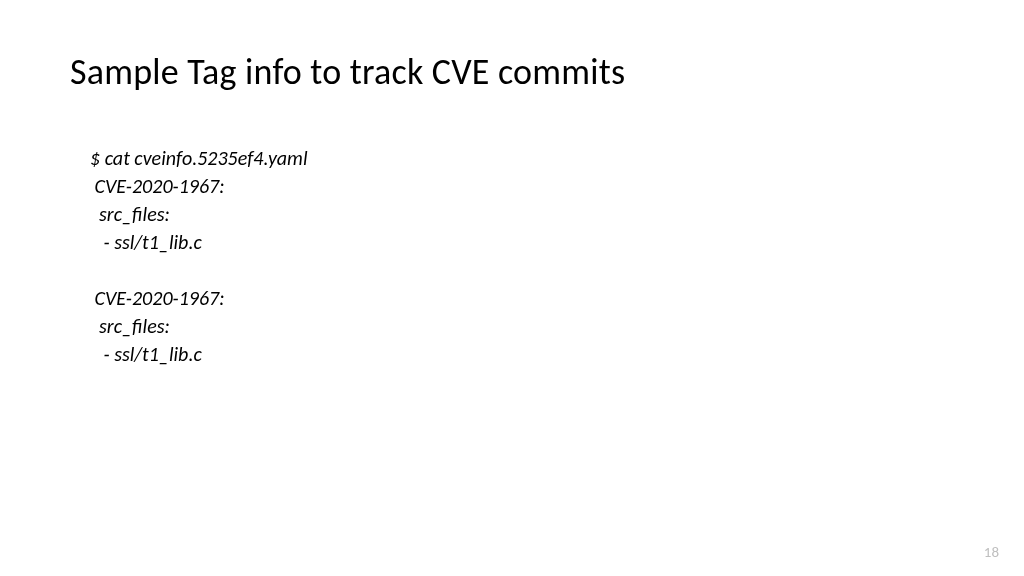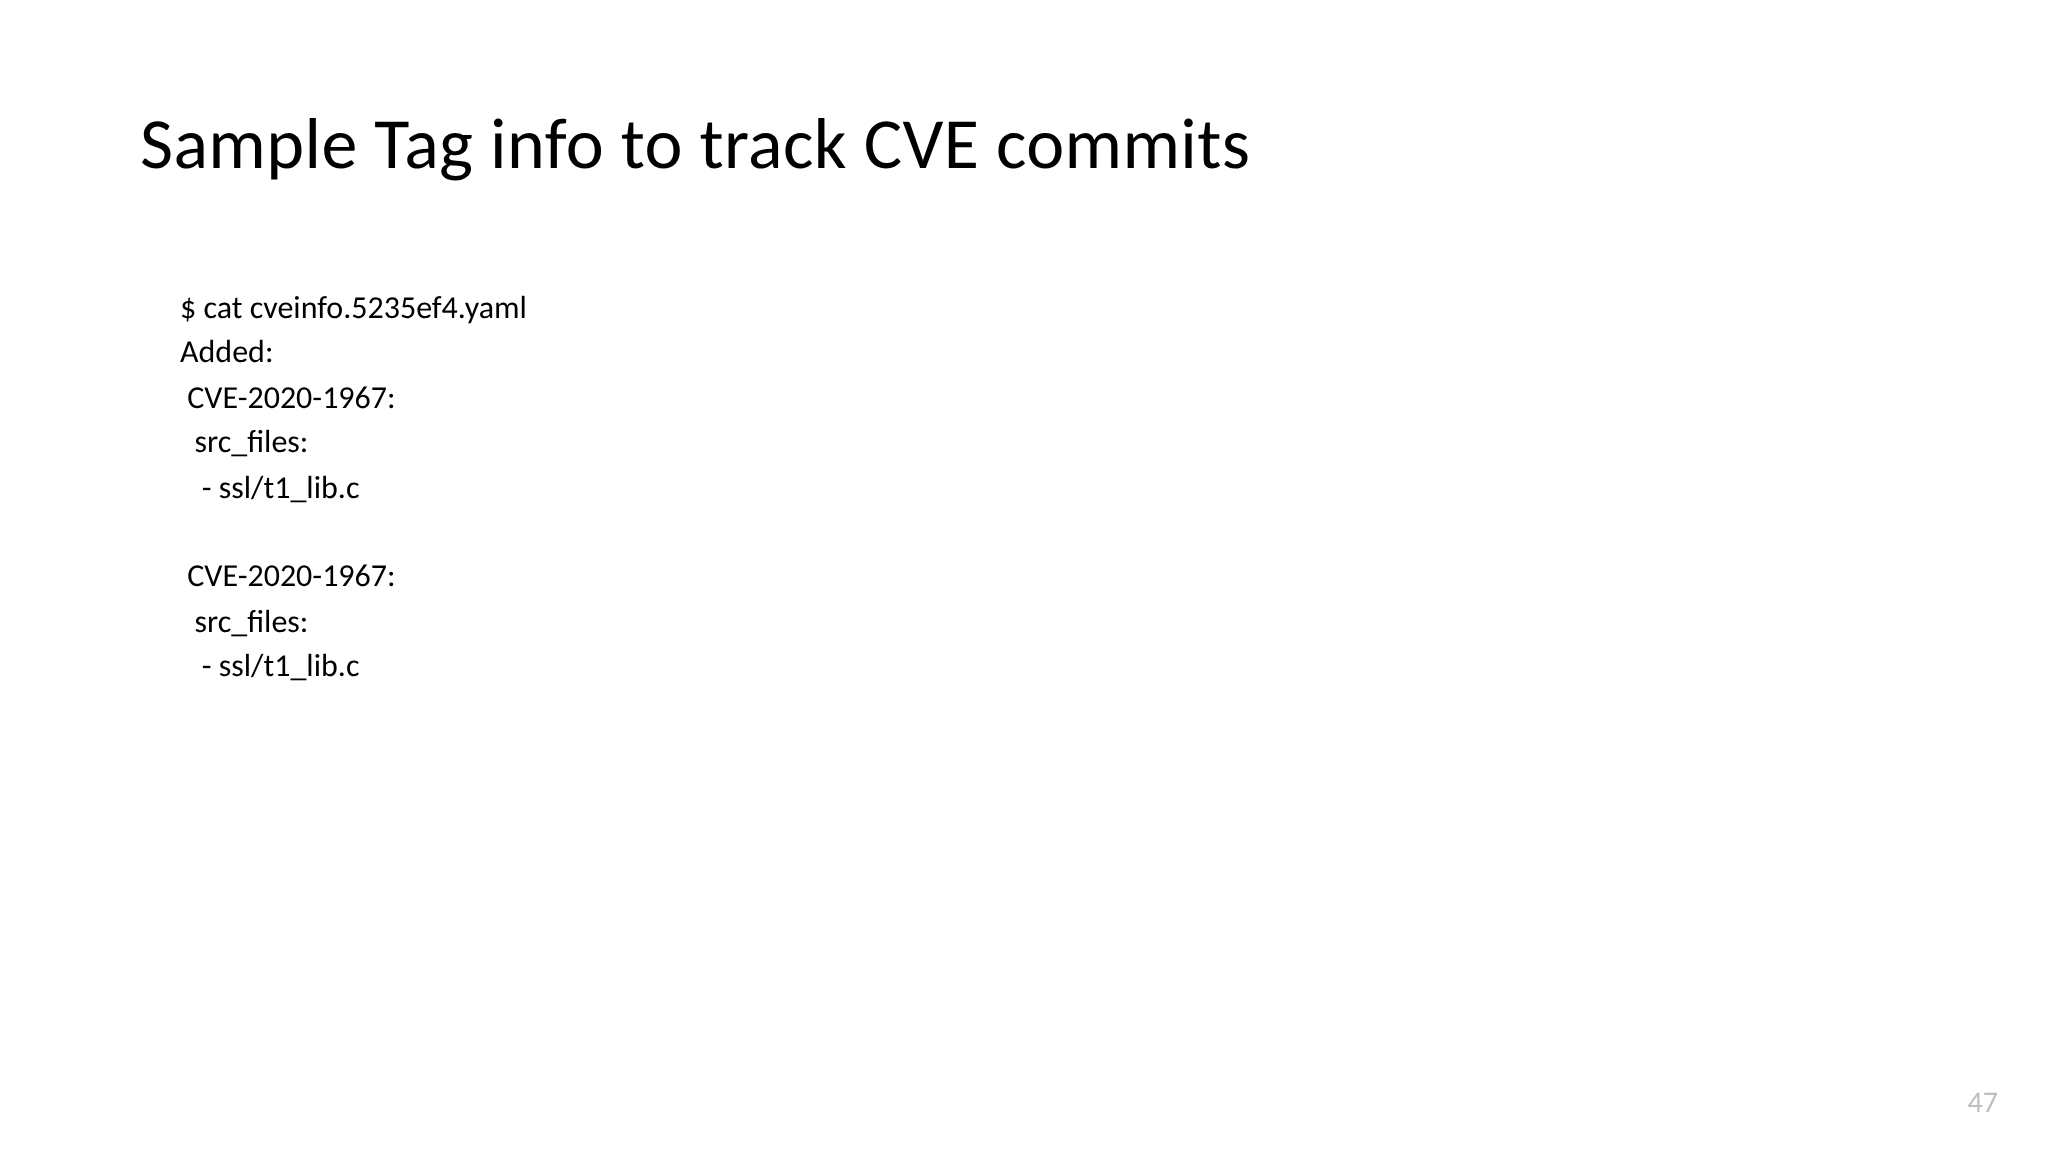--- a/index.html
+++ b/index.html
@@ -22,24 +22,25 @@
       position: relative;
     }
     .title {
       font-size: 36px;
       font-weight: 400;
       color: #000000;
       margin-bottom: 50px;
       letter-spacing: 0.2px;
     }
     .content {
-      font-size: 16px;
+      font-size: 20px;
       color: #000000;
       line-height: 1.4;
       padding-left: 20px;
+      font-style: italic;
     }
     .content .line {
       white-space: pre;
     }
     .blank-line {
       height: 1.4em;
     }
     .page-number {
       position: absolute;
       bottom: 15px;
@@ -48,23 +49,22 @@
       color: #bfbfbf;
     }
   </style>
 </head>
 <body>
 
 <div class="slide">
   <h1 class="title">Sample Tag info to track CVE commits</h1>
   <div class="content">
     <div class="line">$ cat cveinfo.5235ef4.yaml</div>
-    <div class="line">Added:</div>
     <div class="line"> CVE-2020-1967:</div>
     <div class="line">  src_files:</div>
     <div class="line">   - ssl/t1_lib.c</div>
     <div class="blank-line"></div>
     <div class="line"> CVE-2020-1967:</div>
     <div class="line">  src_files:</div>
     <div class="line">   - ssl/t1_lib.c</div>
   </div>
-  <div class="page-number">47</div>
+  <div class="page-number">18</div>
 </div>
 
 </body></html>

